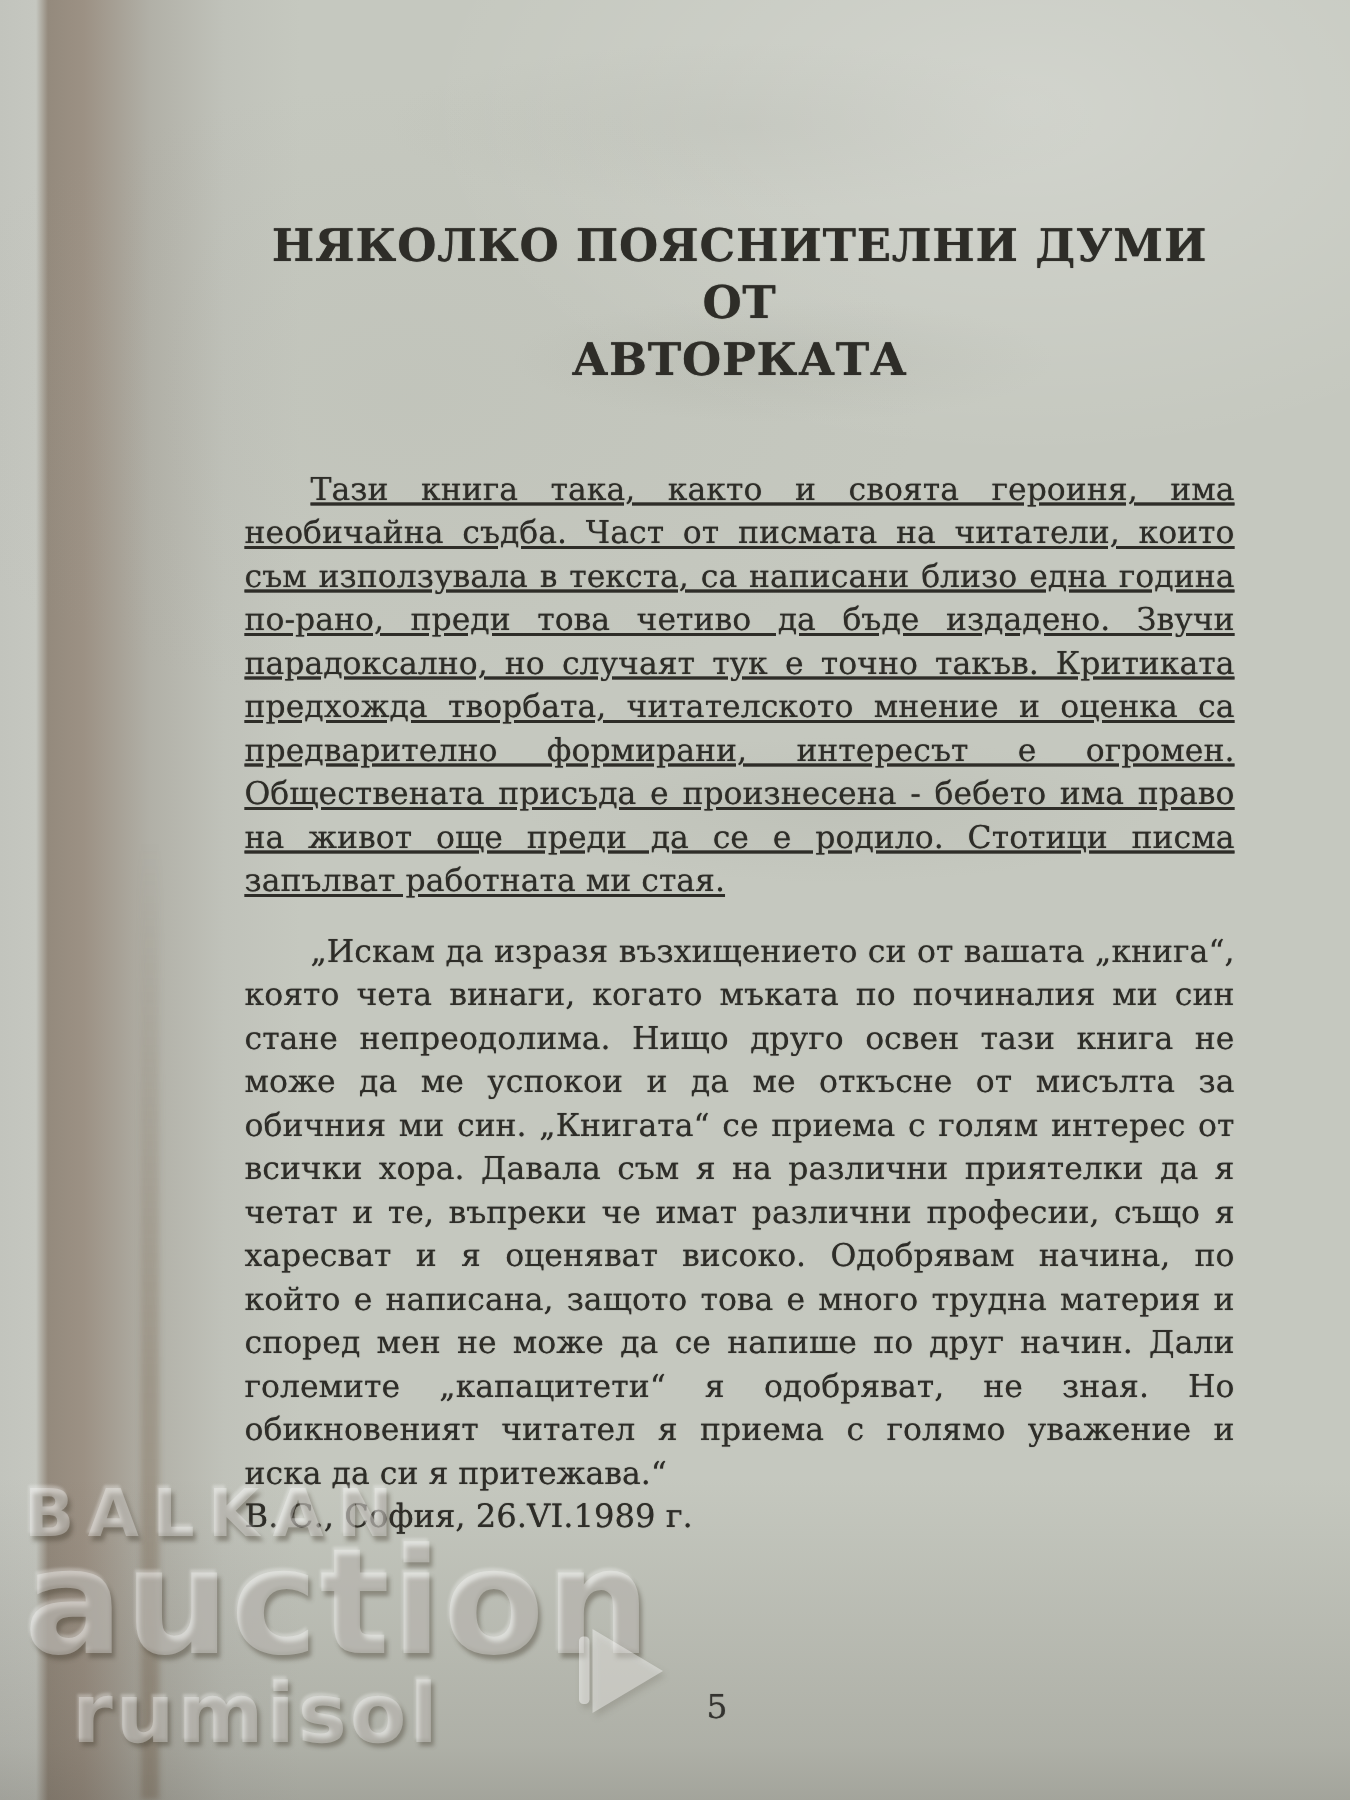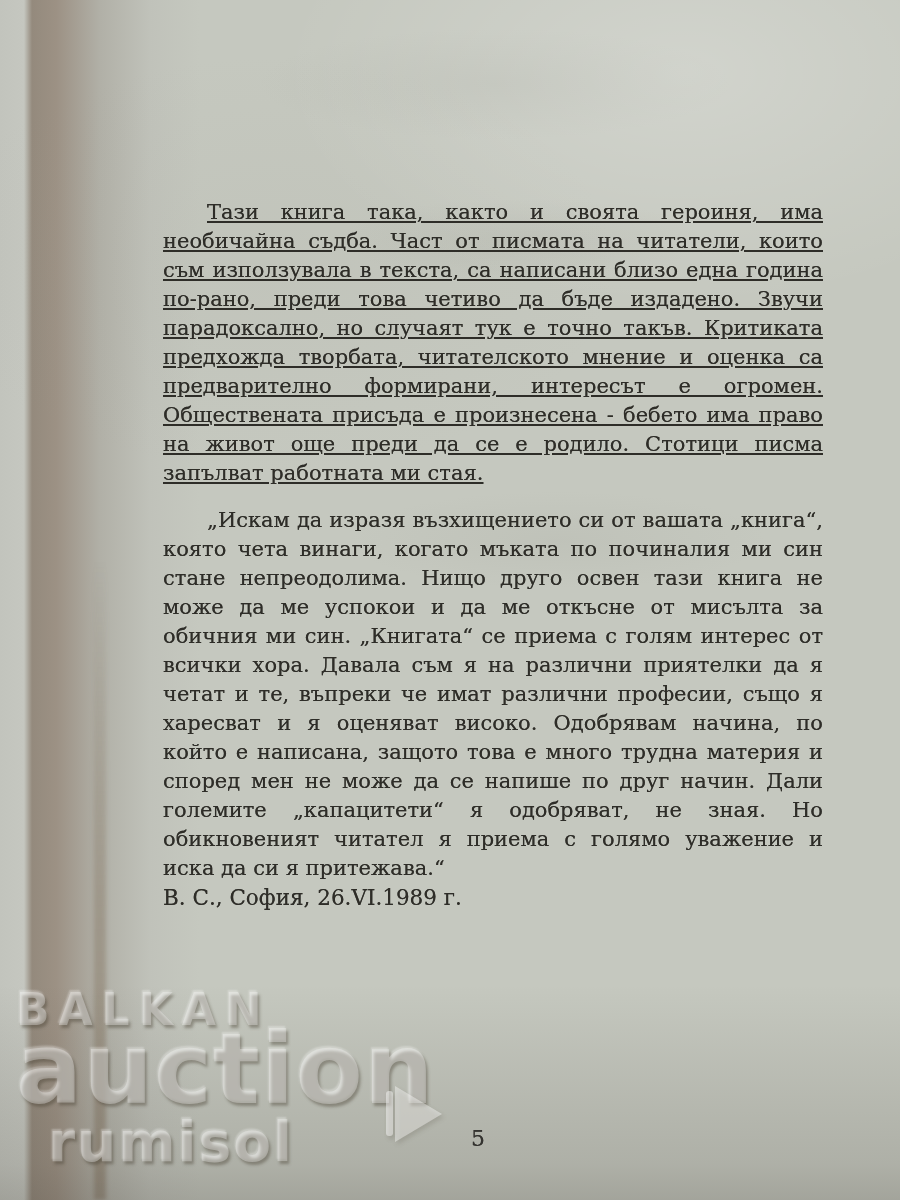--- a/index.html
+++ b/index.html
@@ -108,20 +108,22 @@
 </head>
 <body>
 
 <div class="shot">
 
   <div class="mottle"></div>
   <div class="gutter"></div>
   <div class="fold-line"></div>
 
   <div class="text-col">
+    <h1 class="title">НЯКОЛКО ПОЯСНИТЕЛНИ ДУМИ ОТ
+АВТОРКАТА</h1>
 
     <p class="para first">Тази книга така, както и своята героиня, има необичайна съдба. Част от писмата на читатели, които съм използувала в текста, са написани близо една година по-рано, преди това четиво да бъде издадено. Звучи парадоксално, но случаят тук е точно такъв. Критиката предхожда творбата, читателското мнение и оценка са предварително формирани, интересът е огромен. Обществената присъда е произнесена - бебето има право на живот още преди да се е родило. Стотици писма запълват работната ми стая.</p>
 
     <p class="para second">„Искам да изразя възхищението си от вашата „книга“, която чета винаги, когато мъката по починалия ми син стане непреодолима. Нищо друго освен тази книга не може да ме успокои и да ме откъсне от мисълта за обичния ми син. „Книгата“ се приема с голям интерес от всички хора. Давала съм я на различни приятелки да я четат и те, въпреки че имат различни професии, също я харесват и я оценяват високо. Одобрявам начина, по който е написана, защото това е много трудна материя и според мен не може да се напише по друг начин. Дали големите „капацитети“ я одобряват, не зная. Но обикновеният читател я приема с голямо уважение и иска да си я притежава.“</p>
 
     <p class="signature">В. С., София, 26.VI.1989 г.</p>
 
   </div>
 
   <div class="pagenum">5</div>

